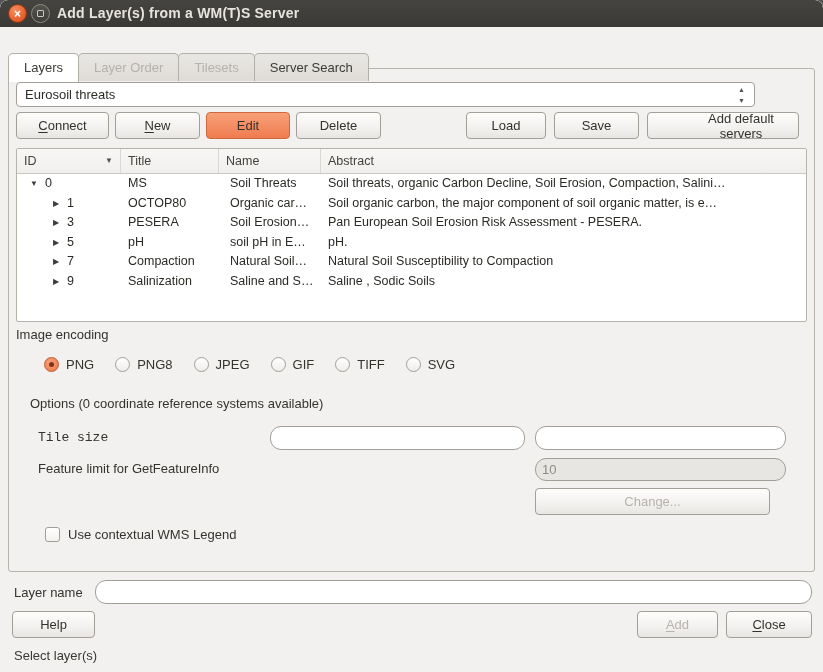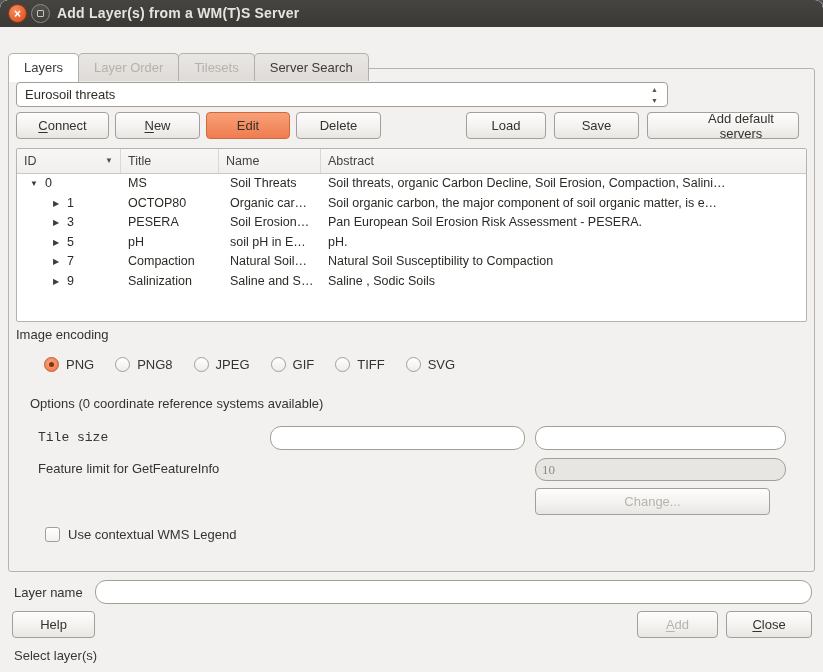--- a/index.html
+++ b/index.html
@@ -27,21 +27,21 @@
   .tab{height:28px;line-height:27px;padding:0 15px;margin-right:-1px;
     background:linear-gradient(#e9e7e4,#dedbd7);
     border:1px solid #b3afa9;border-bottom:none;border-radius:5px 5px 0 0;
     color:#3c3b37;}
   .tab.active{background:#fff;height:29px;z-index:4;position:relative;}
   .tab.disabled{color:#b5b1ab;}
   
   .frame{position:absolute;left:8px;top:68px;width:807px;height:504px;
     border:1px solid #b7b3ad;border-radius:3px;background:#f2f1f0;z-index:1;}
   
-  .combo{position:absolute;left:16px;top:82px;width:652px;height:25px;
+  .combo{position:absolute;left:16px;top:82px;width:739px;height:25px;
     background:#fff;border:1px solid #a39f98;border-radius:4px;z-index:2;
     display:flex;align-items:center;padding:0 8px;color:#2e2d29;}
   .combo .arrows{position:absolute;right:9px;top:1px;display:flex;flex-direction:column;
     font-size:7px;line-height:11px;color:#57544e;text-align:center;}
   
   .btn{height:27px;border:1px solid #a39f98;border-radius:4px;
     background:linear-gradient(#fdfdfc,#f3f1ef 60%,#e8e6e3);
     font-family:inherit;font-size:13px;color:#34322d;
     display:flex;align-items:center;justify-content:center;padding:0 10px;}
   .btn u{text-decoration:underline;text-underline-offset:2px;}
@@ -78,21 +78,21 @@
   .radio{width:15px;height:15px;border-radius:50%;border:1px solid #a39f98;
     background:linear-gradient(#fff,#efedeb);position:relative;}
   .radio.checked{background:radial-gradient(circle at 40% 35%,#f7a27c,#ee7443);border-color:#bf5a31;}
   .radio.checked::after{content:"";position:absolute;left:4px;top:4px;width:5px;height:5px;
     border-radius:50%;background:#7d3317;}
   
   .opt-heading{position:absolute;left:30px;top:396px;z-index:2;}
   .lbl-tile{position:absolute;left:38px;top:430px;z-index:2;font-family:Liberation Mono, monospace;}
   .lbl-featlimit{position:absolute;left:38px;top:461px;z-index:2;}
   .tinput{position:absolute;height:24px;background:#fff;border:1px solid #a39f98;
-    border-radius:11px;z-index:2;font-family:Liberation Serif, serif;font-size:13px;padding:0 6px;color:#2e2d29;}
+    border-radius:11px;z-index:2;font-family:Liberation Sans, sans-serif;font-size:13px;padding:0 6px;color:#2e2d29;}
   #tile-w{left:270px;top:426px;width:255px;}
   #tile-h{left:535px;top:426px;width:251px;}
   #feat-limit{left:535px;top:458px;width:251px;height:23px;
     background:#e8e6e3;color:#8f8c86;}
   #change-btn{position:absolute;left:535px;top:488px;width:235px;z-index:2;text-align:center;}
   .legend-row{position:absolute;left:45px;top:527px;display:flex;align-items:center;gap:8px;z-index:2;}
   .checkbox{width:15px;height:15px;border:1px solid #a39f98;border-radius:3px;
     background:linear-gradient(#fff,#f3f1ef);}
   
   .lbl-layername{position:absolute;left:14px;top:585px;}

